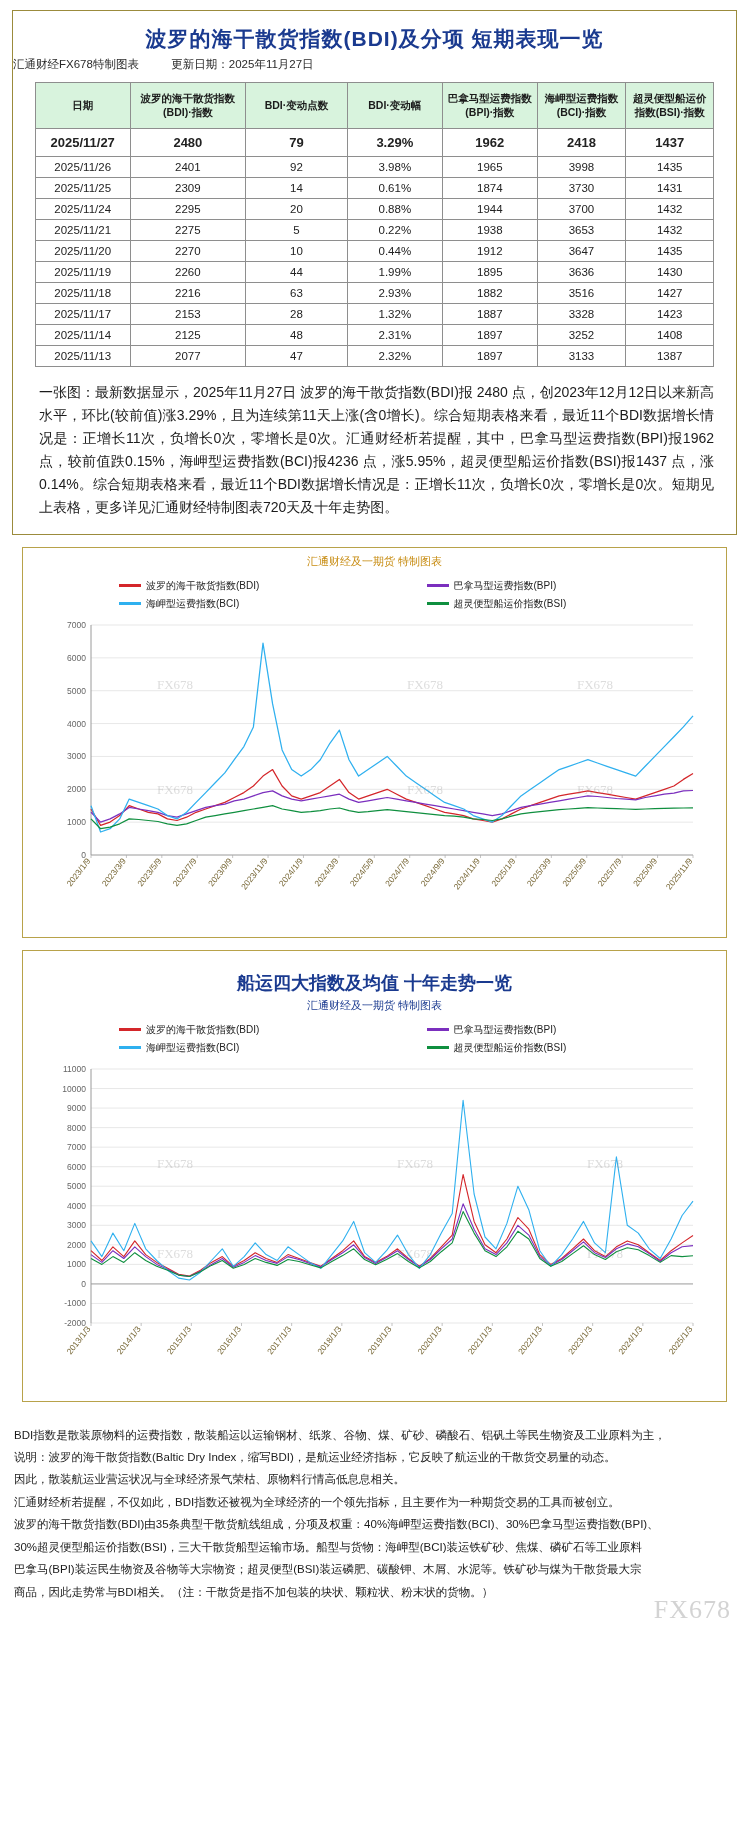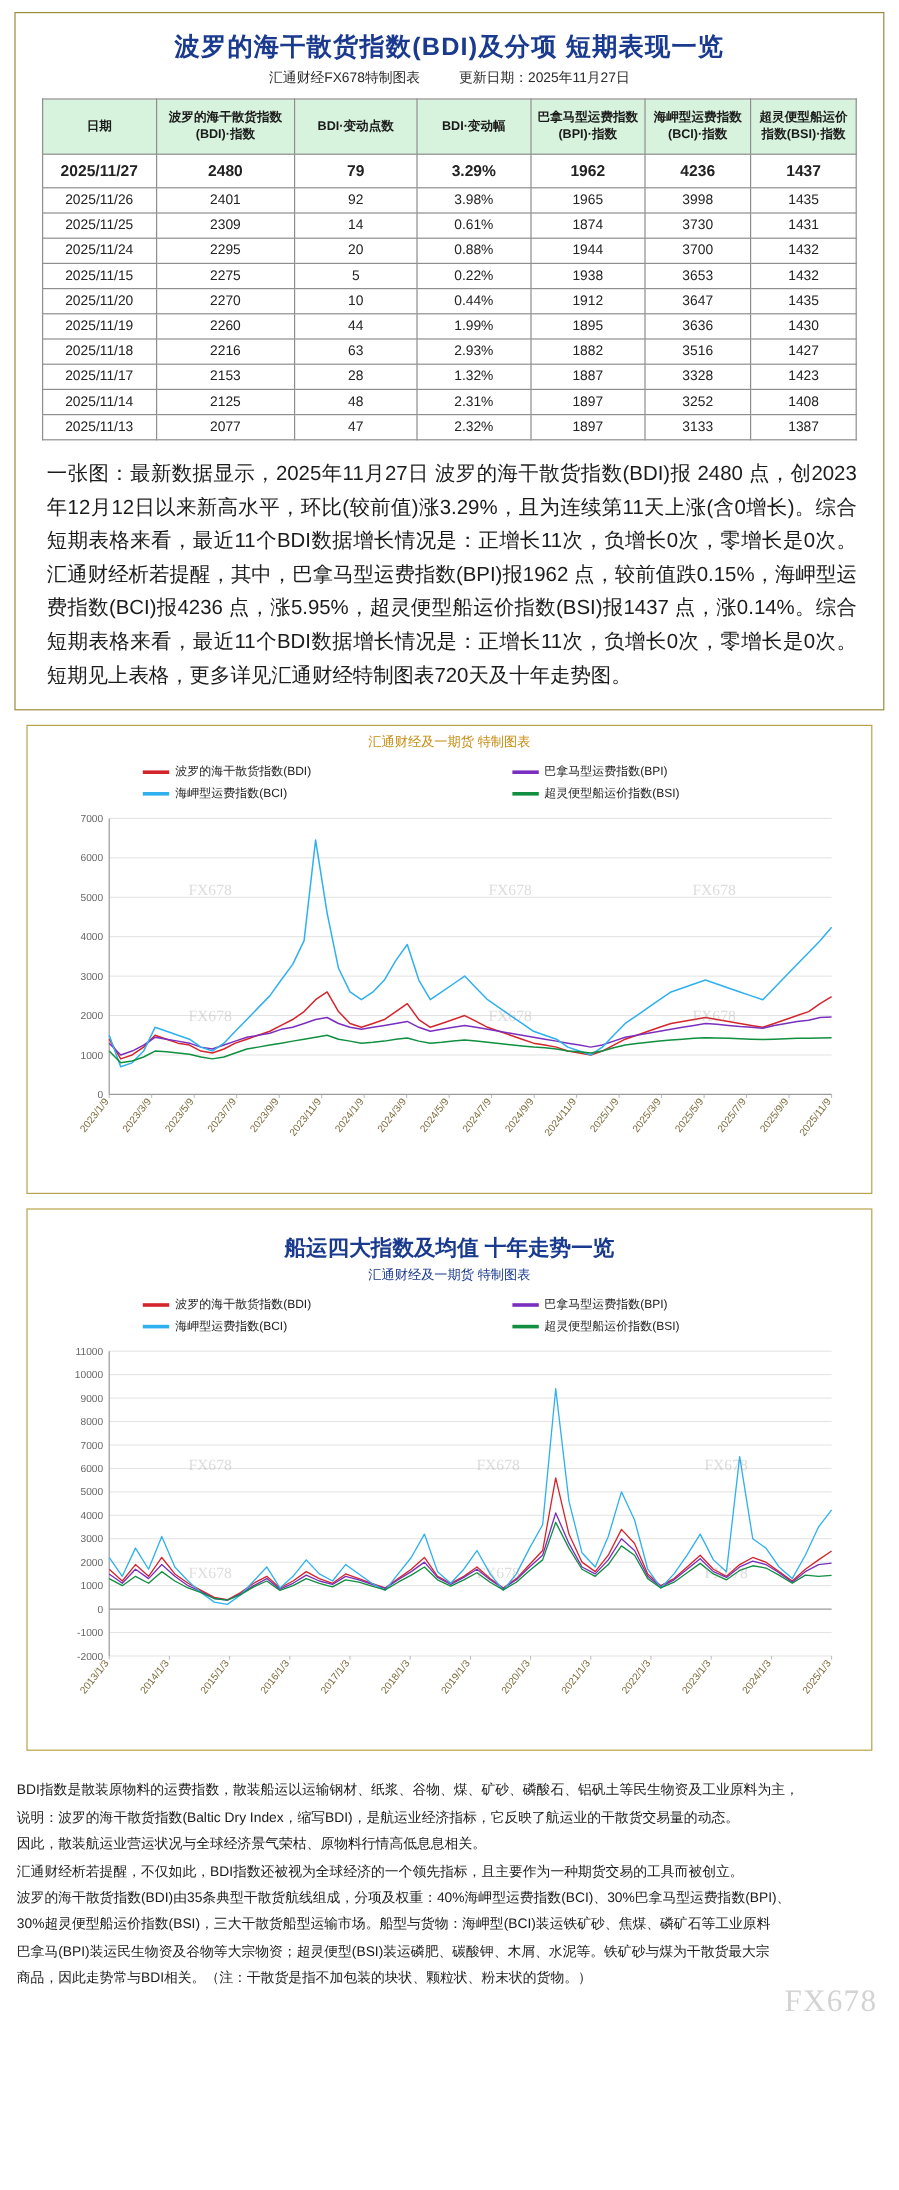--- a/index.html
+++ b/index.html
@@ -21,21 +21,21 @@
   .panel-table { margin: 10px 12px 6px 12px; border: 1px solid #9b8b3c; }
   .title-1 {
     text-align: center;
     font-size: 21px;
     font-weight: bold;
     color: #1a3a8f;
     padding: 14px 0 4px 0;
     letter-spacing: 1px;
   }
   .subline {
-    text-align: center;
+    text-align: left;
     font-size: 11.5px;
     color: #2a2a2a;
     padding-bottom: 10px;
   }
   .subline .sep { display: inline-block; width: 26px; }
 
   table.bdi {
     border-collapse: collapse;
     margin: 0 auto 6px auto;
     width: 94%;
@@ -62,21 +62,21 @@
   table.bdi thead th.c6 { width: 13%; }
   table.bdi thead th.c7 { width: 13%; }
   .red-h { color: #d4262a; }
   table.bdi tr.first td {
     font-weight: bold;
     font-size: 13px;
     padding: 6px 2px;
   }
   table.bdi tr td { height: 21px; }
   .note {
-    font-size: 17px;
+    font-size: 14px;
     line-height: 1.65;
     padding: 8px 22px 14px 26px;
     text-align: justify;
     color: #1b1b1b;
   }
 
   
   .panel-chart { margin: 12px 22px; border: 1px solid #b8a24a; padding: 6px 4px 10px 4px; }
   .title-2 {
     text-align: center;
@@ -174,21 +174,21 @@
           <th class="c7">超灵便型船运价指数(BSI)·指数</th>
         </tr>
       </thead>
       <tbody>
         <tr class="first">
           <td>2025/11/27</td>
           <td>2480</td>
           <td>79</td>
           <td>3.29%</td>
           <td>1962</td>
-          <td>4236</td>
+          <td>2418</td>
           <td>1437</td>
         </tr>
         <tr>
           <td>2025/11/26</td>
           <td>2401</td>
           <td>92</td>
           <td>3.98%</td>
           <td>1965</td>
           <td>3998</td>
           <td>1435</td>
@@ -205,21 +205,21 @@
         <tr>
           <td>2025/11/24</td>
           <td>2295</td>
           <td>20</td>
           <td>0.88%</td>
           <td>1944</td>
           <td>3700</td>
           <td>1432</td>
         </tr>
         <tr>
-          <td>2025/11/15</td>
+          <td>2025/11/21</td>
           <td>2275</td>
           <td>5</td>
           <td>0.22%</td>
           <td>1938</td>
           <td>3653</td>
           <td>1432</td>
         </tr>
         <tr>
           <td>2025/11/20</td>
           <td>2270</td>

